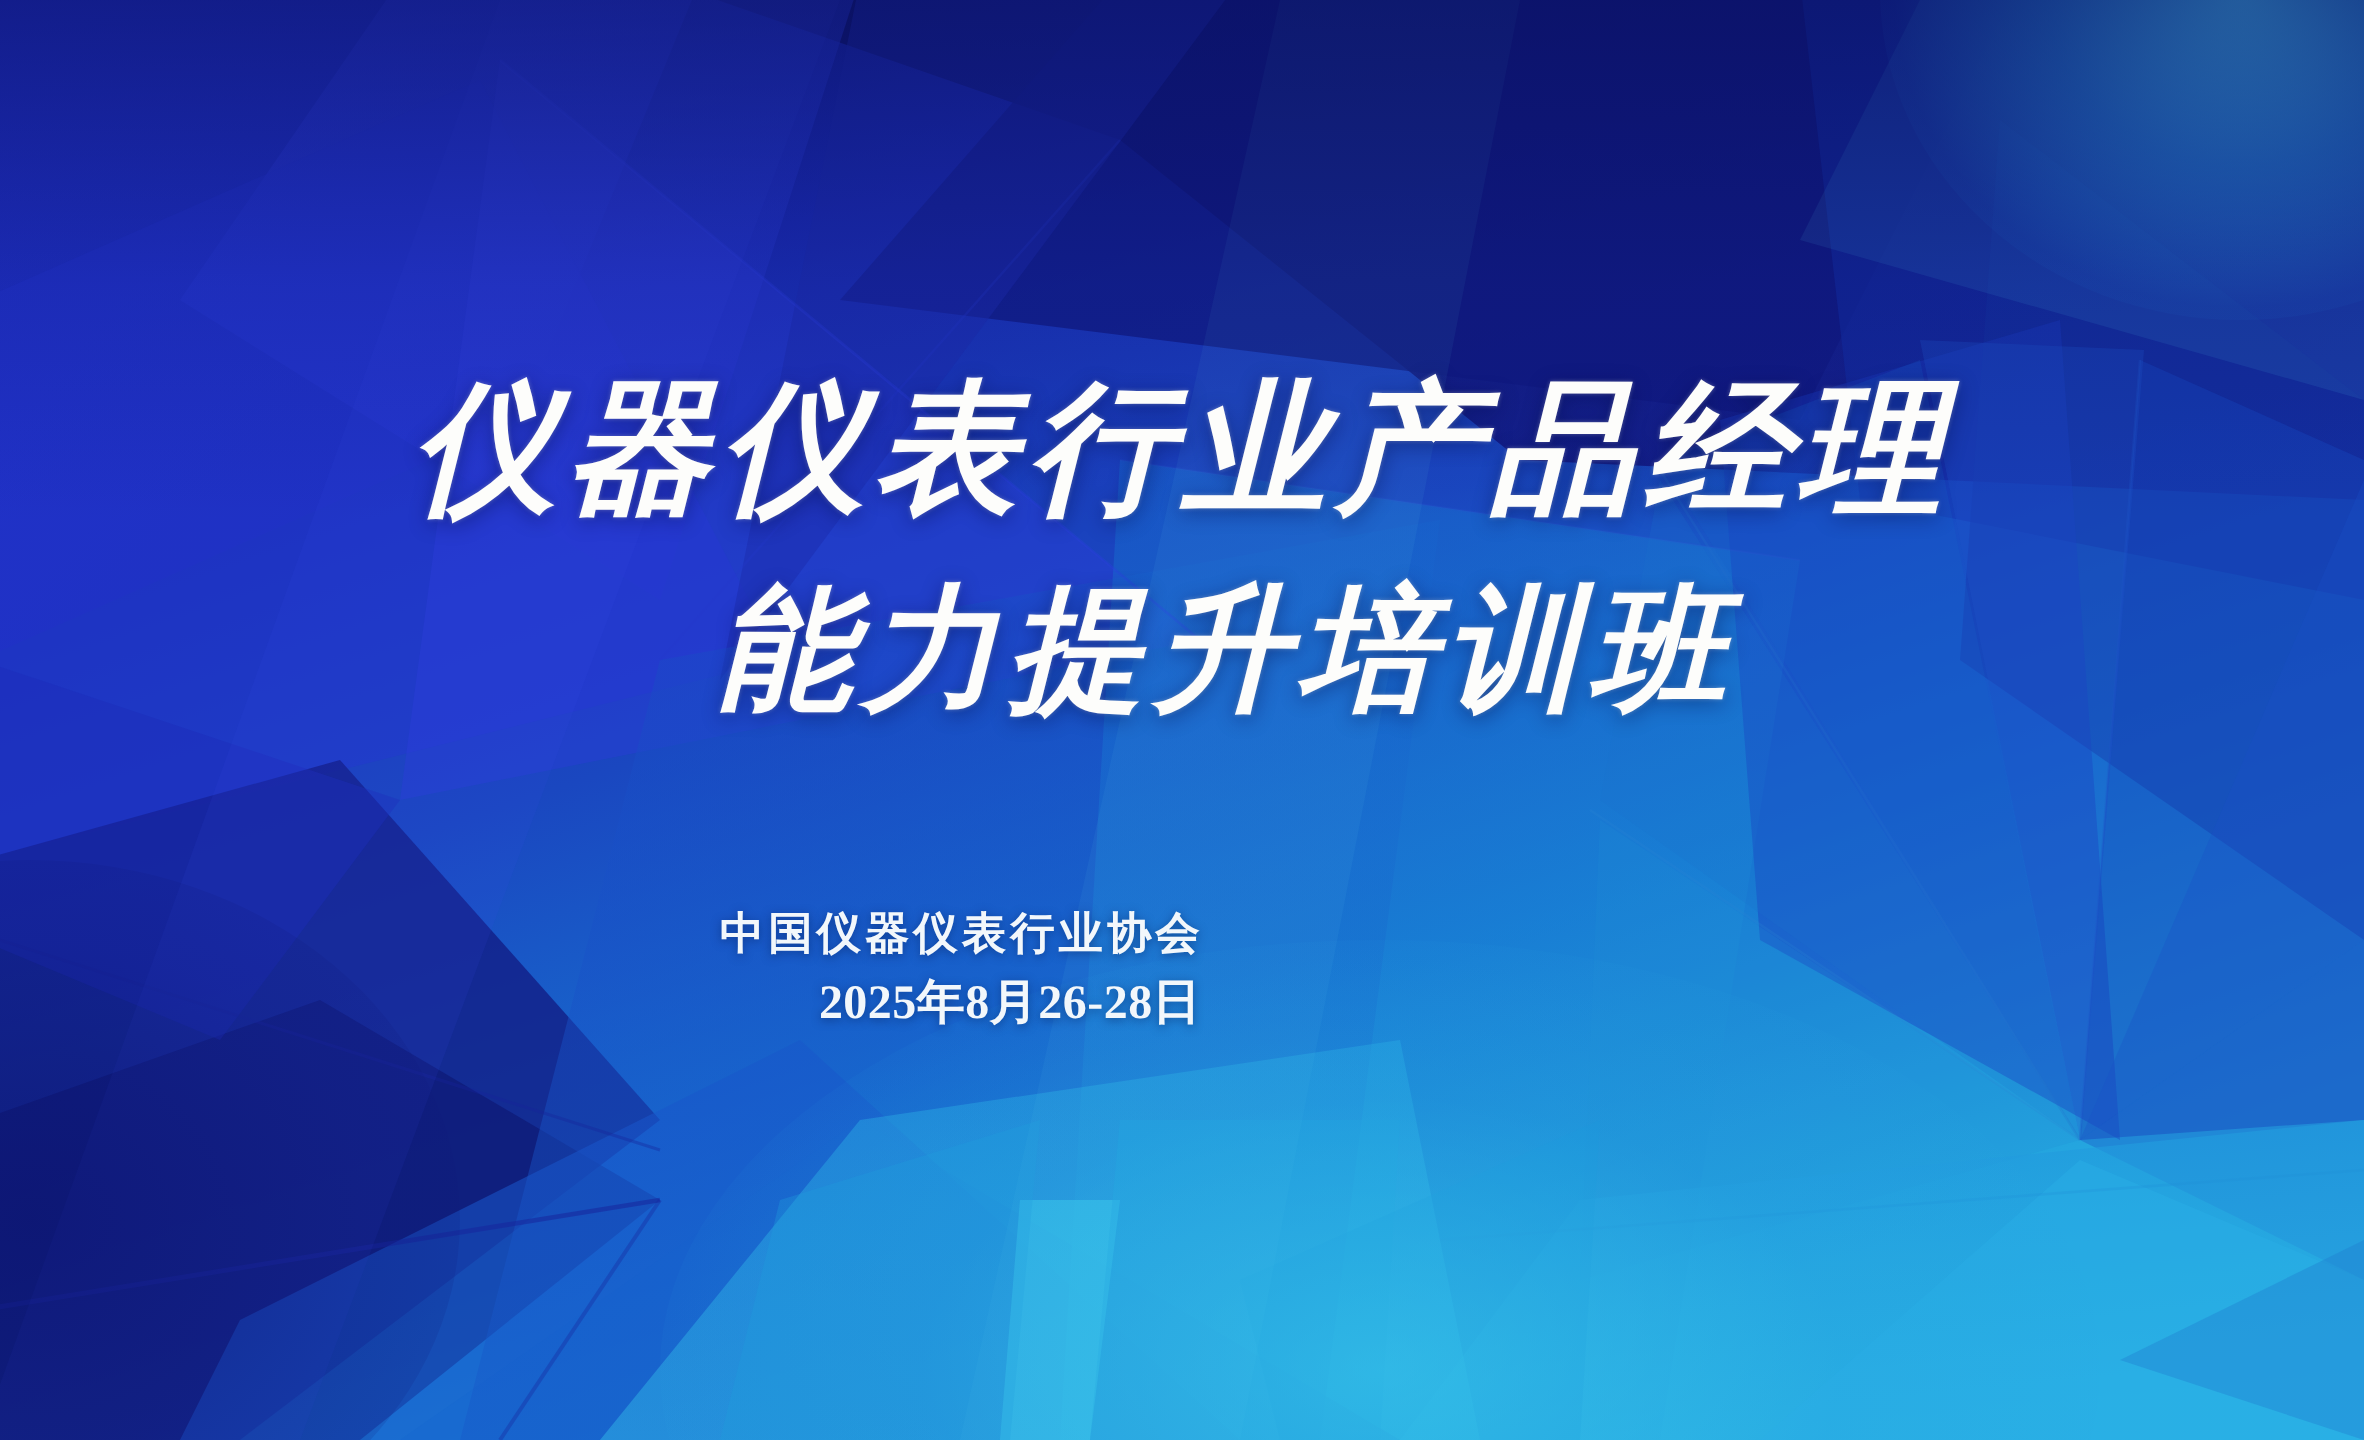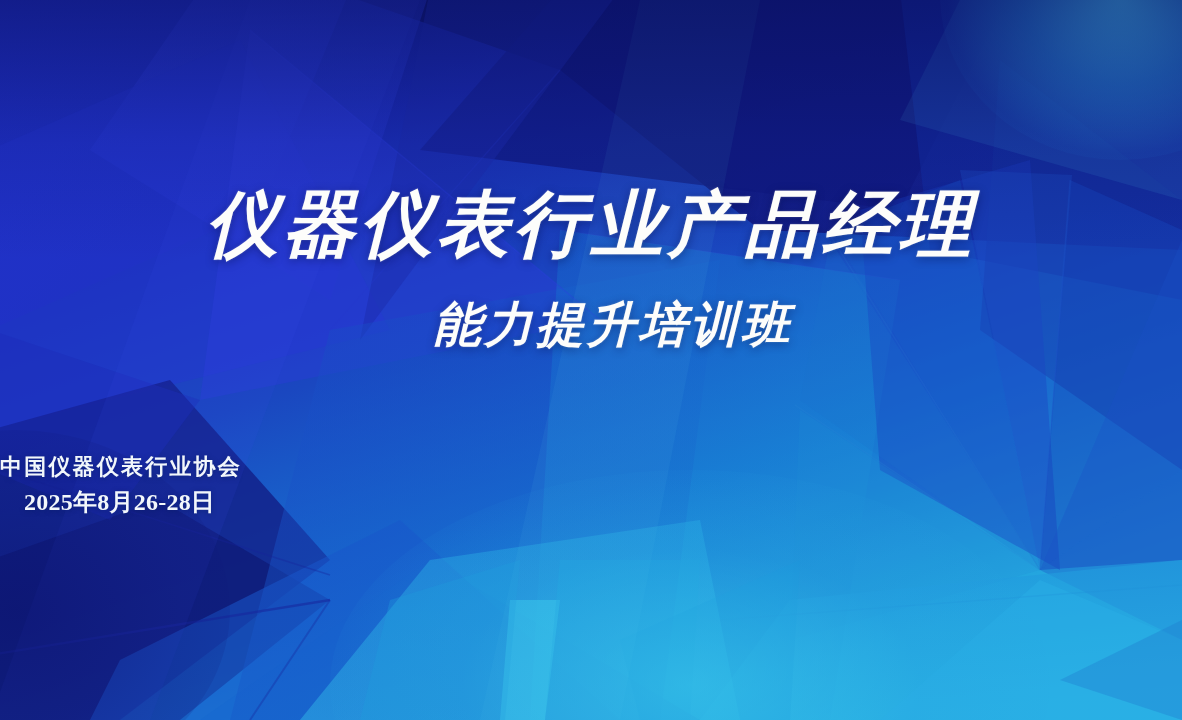--- a/index.html
+++ b/index.html
@@ -66,26 +66,26 @@
     text-align:center;
     color:#fdfdfb;
     font-family:"Liberation Serif","DejaVu Serif",serif;
     font-weight:700;
     font-style:italic;
     letter-spacing:.07em;
     white-space:nowrap;
     text-shadow:0 2px 10px rgba(4,12,70,.45), 0 0 2px rgba(255,255,255,.35);
   }
   #title-line-1{ top:183px; font-size:72px; line-height:84px; }
-  #title-line-2{ top:283px; font-size:48px; line-height:84px;padding-left:44px; }
+  #title-line-2{ top:283px; font-size:68px; line-height:84px;padding-left:44px; }
 
   .sub-line{
     position:absolute;
     left:0; width:962px;
-    text-align:left;
+    text-align:center;
     color:#f2f7fb;
     font-family:"Liberation Serif","DejaVu Serif",serif;
     font-weight:600;
     white-space:nowrap;
     text-shadow:0 1px 5px rgba(6,30,90,.5);
   }
   #org-line{ top:453px; font-size:22px; line-height:28px; letter-spacing:.10em; }
   #date-line{ top:487px; font-size:24px; line-height:30px; letter-spacing:.01em;margin-left:24px; }
 </style>
 </head>

